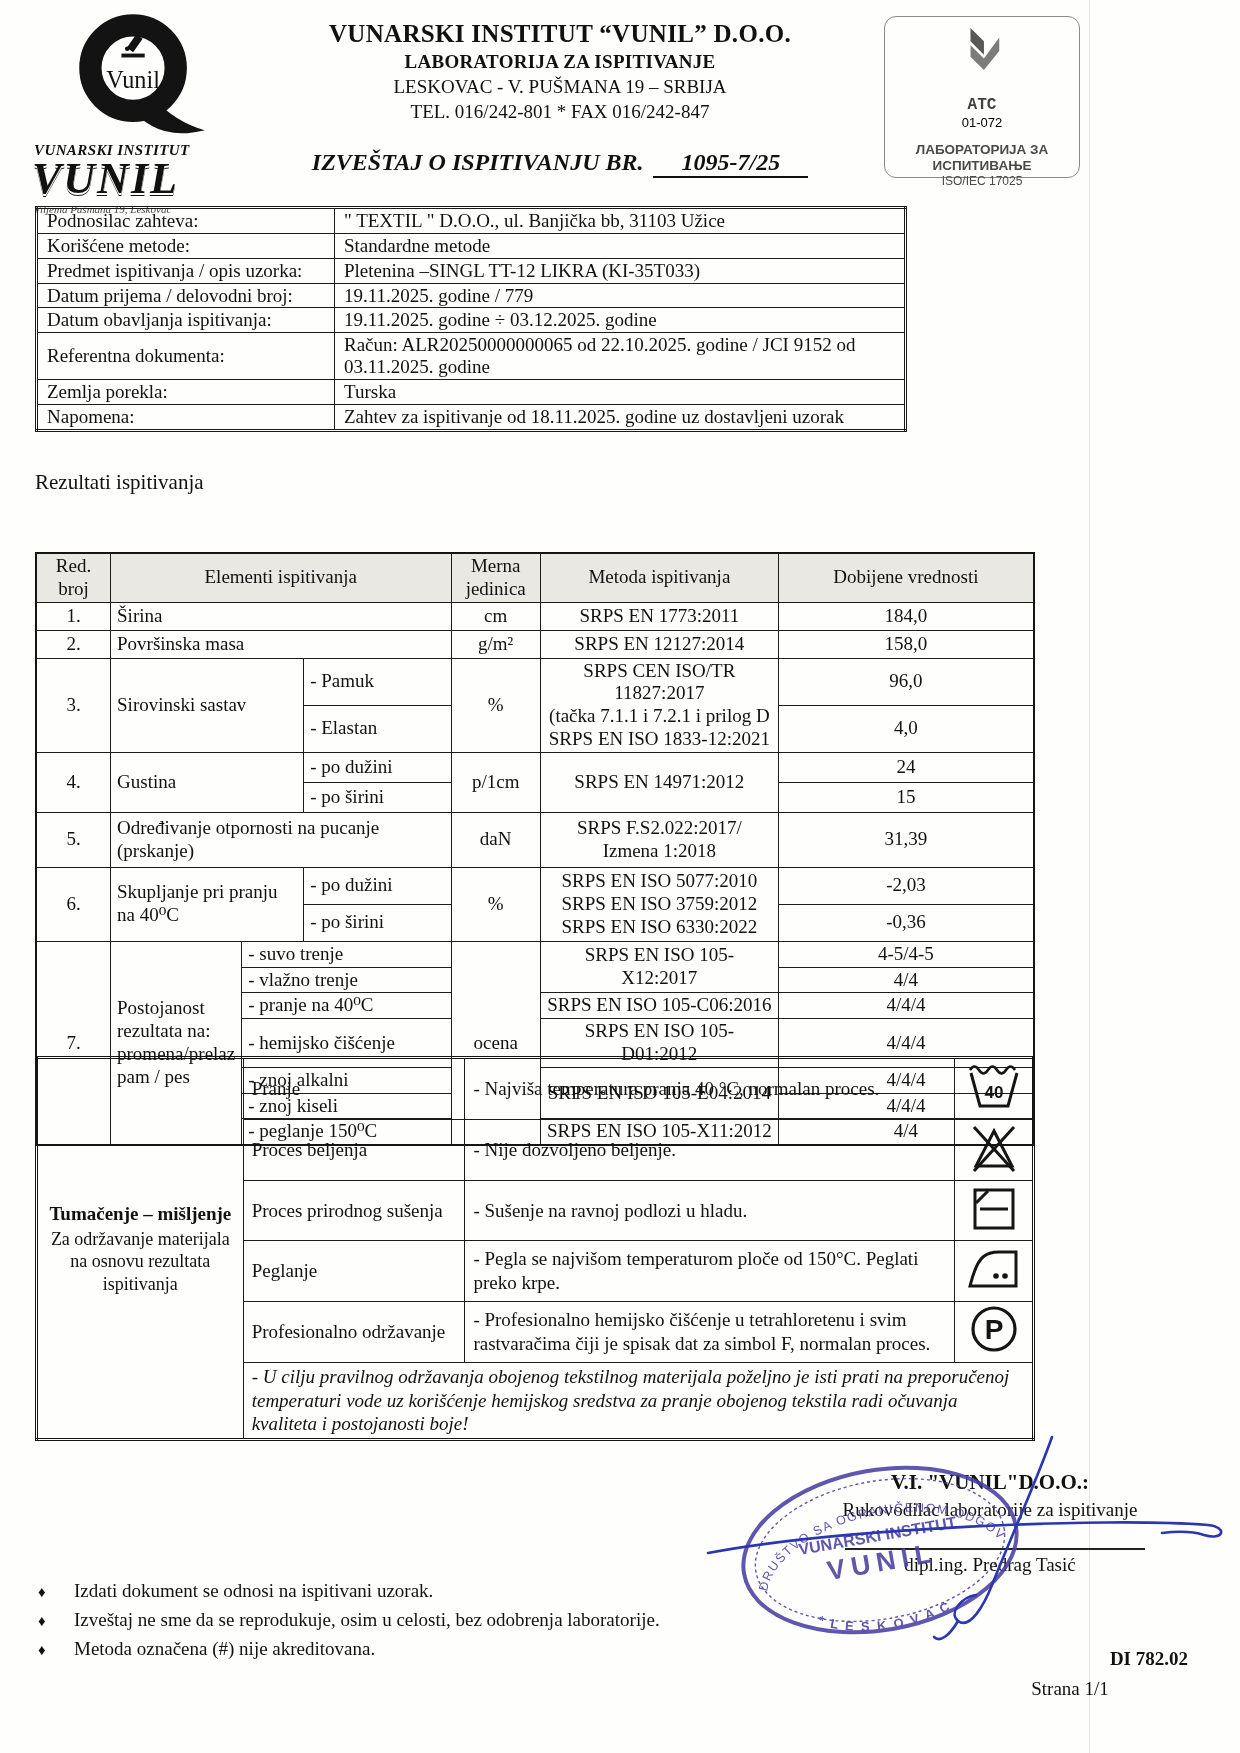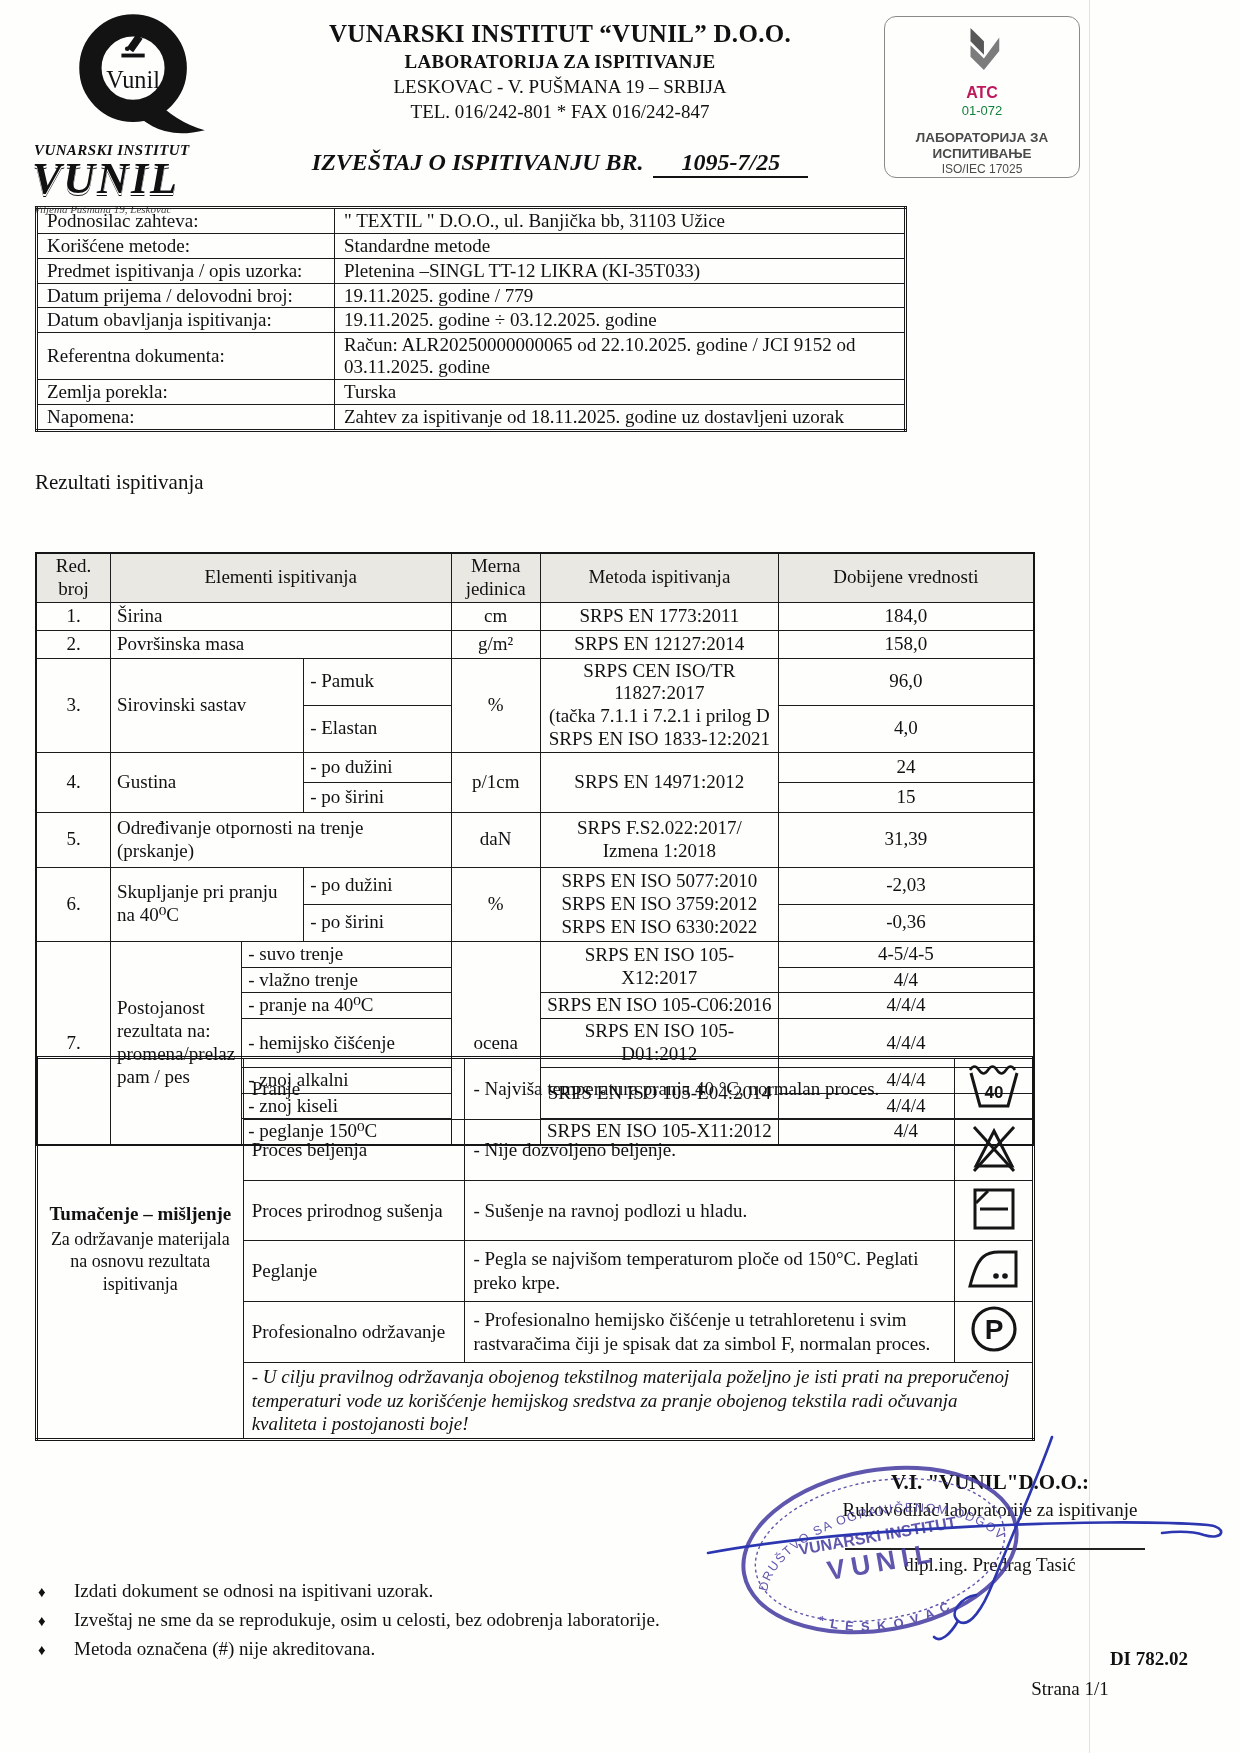--- a/index.html
+++ b/index.html
@@ -17,22 +17,22 @@
   .logo-addr{font-size:11px;font-style:italic;color:#444;text-align:left;padding-left:4px;margin-top:4px;}
   .head-center{position:absolute;left:255px;top:20px;width:610px;text-align:center;}
   .org-name{font-size:25px;font-weight:bold;letter-spacing:.3px;}
   .org-lab{font-size:19px;font-weight:bold;margin-top:3px;letter-spacing:.3px;}
   .org-addr,.org-tel{font-size:19px;margin-top:3px;}
   .report-title{margin-top:26px;font-size:24px;font-weight:bold;font-style:italic;white-space:nowrap;}
   .report-no{border-bottom:2.5px solid #111;padding:0 28px 1px 28px;margin-left:10px;}
   .atc-badge{position:absolute;left:884px;top:16px;width:196px;height:162px;border:1.6px solid #8a8a8a;
     border-radius:12px;text-align:center;color:#4e4e4e;padding-top:8px;box-sizing:border-box;
     font-family:"Liberation Sans","DejaVu Sans",sans-serif;}
-  .atc-name{font-size:16px;font-weight:bold;color:#be185d;margin-top:7px;}
-  .atc-num{font-size:13px;margin-top:1px;color:#15803d;}
+  .atc-name{font-size:16px;font-weight:bold;color:#404040;margin-top:19px;font-family:Liberation Mono, monospace;}
+  .atc-num{font-size:13px;margin-top:1px;color:#000000;}
   .atc-lab{font-size:13.5px;font-weight:bold;line-height:1.15;margin-top:12px;color:#4a4a4a;}
   .atc-iso{font-size:12px;margin-top:1px;color:#4a4a4a;}
   
   table{border-collapse:collapse;}
   
   .info-table{position:absolute;left:35px;top:206px;width:872px;font-size:19px;border:3px double #1a1a1a;}
   .info-table td{border:1.6px solid #1c1c1c;padding:1px 9px;height:20px;line-height:1.15;}
   .info-table td.lbl{width:278px;}
   
   .res-heading{position:absolute;left:35px;top:470px;font-size:21px;}
@@ -213,21 +213,21 @@
         <td rowspan="2">p/1cm</td>
         <td rowspan="2">SRPS EN 14971:2012</td>
         <td>24</td>
       </tr>
       <tr class="h27">
         <td class="el">- po širini</td>
         <td>15</td>
       </tr>
       <tr class="h52">
         <td class="no">5.</td>
-        <td class="el" colspan="3">Određivanje otpornosti na trenje (prskanje)</td>
+        <td class="el" colspan="3">Određivanje otpornosti na pucanje (prskanje)</td>
         <td>daN</td>
         <td>
           <div>SRPS F.S2.022:2017/</div>
           <div>Izmena 1:2018</div>
         </td>
         <td>31,39</td>
       </tr>
       <tr class="h34">
         <td class="no" rowspan="2">6.</td>
         <td class="el" colspan="2" rowspan="2">Skupljanje pri pranju na 40⁰C</td>

